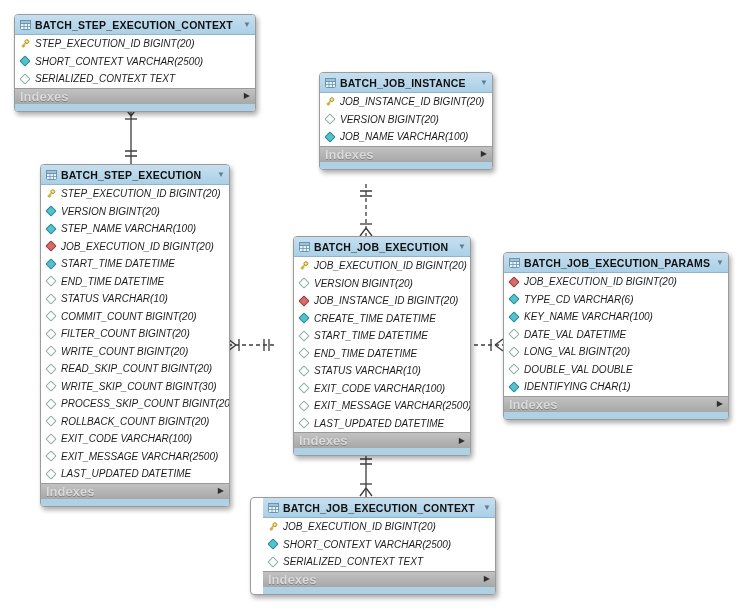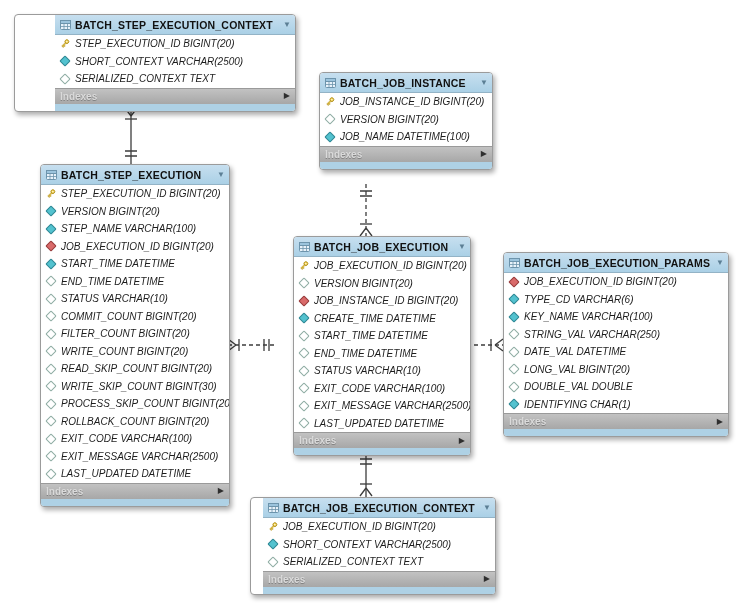--- a/index.html
+++ b/index.html
@@ -6,21 +6,21 @@
   .canvas{
     position:relative;width:747px;height:615px;background:#ffffff;
     font-family:"Liberation Sans", sans-serif;overflow:hidden;
   }
   .connectors{position:absolute;left:0;top:0;z-index:1;}
   .tables{position:absolute;left:0;top:0;width:100%;height:100%;z-index:2;}
   .table{
     position:absolute;border:1px solid #9b9b9b;border-radius:4px;overflow:hidden;
     box-shadow:2px 3px 5px rgba(0,0,0,0.33);background:#ffffff;
   }
-  .t1{left:14px;top:14px;width:240px;padding-left:40px;}
+  .t1{left:14px;top:14px;width:240px;}
   .t2{left:283px;top:72px;width:172px;margin-left:36px;}
   .t3{left:40px;top:164px;width:188px;}
   .t4{left:277px;top:236px;width:176px;margin-left:16px;}
   .t5{left:503px;top:252px;width:224px;}
   .t6{left:250px;top:497px;width:232px;padding-left:12px;}
   .tbl-header{
     height:19px;display:flex;align-items:center;gap:4px;padding:0 4px 0 5px;
     background:linear-gradient(#c7dfef,#aad0e6);border-bottom:1px solid #93b3c6;
   }
   .tbl-title{font-size:10.5px;font-weight:bold;color:#111;letter-spacing:0.2px;white-space:nowrap;}
@@ -31,21 +31,21 @@
   .col-text{font-size:10px;color:#1d1d1d;font-style:italic;}
   .icon-box{width:10px;height:10px;display:flex;align-items:center;justify-content:center;flex:0 0 10px;}
   .diamond{width:6px;height:6px;transform:rotate(45deg);border-radius:1px;}
   .diamond.filled{background:#53c2cf;border:1px solid #2e8794;}
   .diamond.hollow{background:#ffffff;border:1px solid #8fada4;}
   .diamond.fk{background:#d96a6a;border:1px solid #973b3b;}
   .tbl-footer{
     height:15px;display:flex;align-items:center;padding:0 5px;
     background:linear-gradient(#c2c2c2,#a7a7a7);border-top:1px solid #9a9a9a;
   }
-  .footer-label{font-size:10px;font-weight:bold;color:#dadada;text-shadow:0 1px 0 rgba(90,90,90,0.5);}
+  .footer-label{font-size:13px;font-weight:bold;color:#dadada;text-shadow:0 1px 0 rgba(90,90,90,0.5);}
   .expand{margin-left:auto;font-size:8px;color:#2f2f2f;line-height:1;}
   .tbl-strip{height:7px;background:#aed1e5;}
 </style>
 </head>
 <body>
 
 <div class="canvas">
 
   <svg class="connectors" width="747" height="615">
     <g stroke="#3c3c3c" stroke-width="1.3" fill="none">
@@ -169,21 +169,21 @@
     <span class="icon-box">
               <span class="diamond hollow"></span>
             </span>
     <span class="col-text">VERSION BIGINT(20)</span>
   </div>
 
   <div class="row">
     <span class="icon-box">
               <span class="diamond filled"></span>
             </span>
-    <span class="col-text">JOB_NAME DATETIME(100)</span>
+    <span class="col-text">JOB_NAME VARCHAR(100)</span>
   </div>
 
 </div>
     <div class="tbl-footer">
       <span class="footer-label">Indexes</span>
       <span class="expand">▶</span>
     </div>
     <div class="tbl-strip"></div>
   </div>
 
@@ -460,26 +460,20 @@
     <span class="col-text">TYPE_CD VARCHAR(6)</span>
   </div>
 
   <div class="row">
     <span class="icon-box">
               <span class="diamond filled"></span>
             </span>
     <span class="col-text">KEY_NAME VARCHAR(100)</span>
   </div>
 
-  <div class="row">
-    <span class="icon-box">
-              <span class="diamond hollow"></span>
-            </span>
-    <span class="col-text">STRING_VAL VARCHAR(250)</span>
-  </div>
 
   <div class="row">
     <span class="icon-box">
               <span class="diamond hollow"></span>
             </span>
     <span class="col-text">DATE_VAL DATETIME</span>
   </div>
 
   <div class="row">
     <span class="icon-box">

